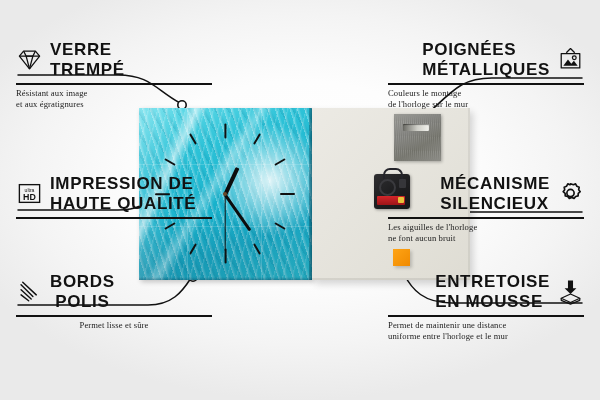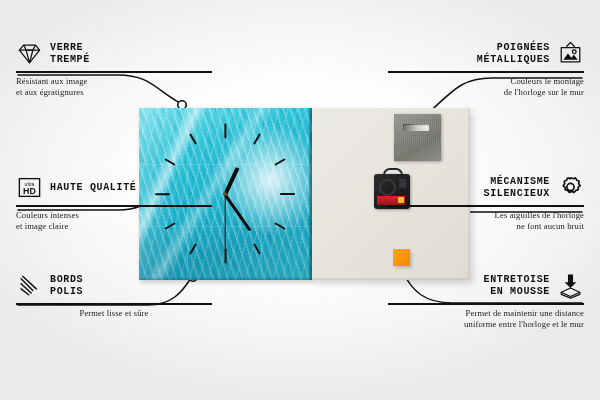--- a/index.html
+++ b/index.html
@@ -76,27 +76,27 @@
 
   .spacer{
     position:absolute;left:393px;top:249px;width:17px;height:17px;
     background:linear-gradient(135deg,#ffa415,#f08a00);
     box-shadow:2px 2px 3px rgba(0,0,0,.18);
   }
 
   
   .callout{position:absolute;width:196px;}
   .callout.left{text-align:left;}
-  .callout.right{text-align:right;}
+  .callout.right{}
 
   .co-head{display:flex;align-items:center;gap:7px;}
   .callout.right .co-head{justify-content:flex-end;}
   .co-title{
-    font-family:Liberation Mono, monospace;
-    font-weight:700;font-size:10px;letter-spacing:.65px;
+    font-family:Liberation Sans, sans-serif;
+    font-weight:700;font-size:17px;letter-spacing:.65px;
     color:#121212;line-height:1.16;text-transform:uppercase;
   }
   .co-rule{height:1.6px;background:#111;margin:4px 0 3px;width:100%;}
   .co-sub{
     font-family:"Liberation Serif",serif;
     font-size:8.6px;color:#1c1c1c;line-height:1.32;letter-spacing:.12px;
   }
   .ico{flex:0 0 auto;width:27px;height:27px;display:block;}
 </style>
 </head>
@@ -194,28 +194,25 @@
   </div>
 
   <div class="callout left" style="left:16px;top:174px;">
     <div class="co-head">
       <svg class="ico" viewBox="0 0 32 32">
         <rect x="4" y="5.5" width="24" height="21" fill="none" stroke="#111" stroke-width="1.6"></rect>
         <text x="16" y="14" text-anchor="middle" font-family="Liberation Sans, sans-serif" font-size="6" fill="#111">ultra</text>
         <text x="16" y="23.5" text-anchor="middle" font-family="Liberation Sans, sans-serif" font-size="10.5" font-weight="bold" fill="#111">HD</text>
       </svg>
       <div class="co-title">
+        <div>IMPRESSION DE</div>
         <div>HAUTE QUALITÉ</div>
       </div>
     </div>
     <div class="co-rule"></div>
-    <div class="co-sub">
-      <div>Couleurs intenses</div>
-      <div>et image claire</div>
-    </div>
   </div>
 
   <div class="callout left" style="left:16px;top:272px;text-align:center;">
     <div class="co-head">
       <svg class="ico" viewBox="0 0 32 32">
         <g stroke="#111" stroke-width="1.7" stroke-linecap="round">
           <path d="M6,8 L20,22"></path>
             <path d="M6,14 L18,25"></path>
             <path d="M6,20 L15,27"></path>
             <path d="M8,5 L24,20"></path>

